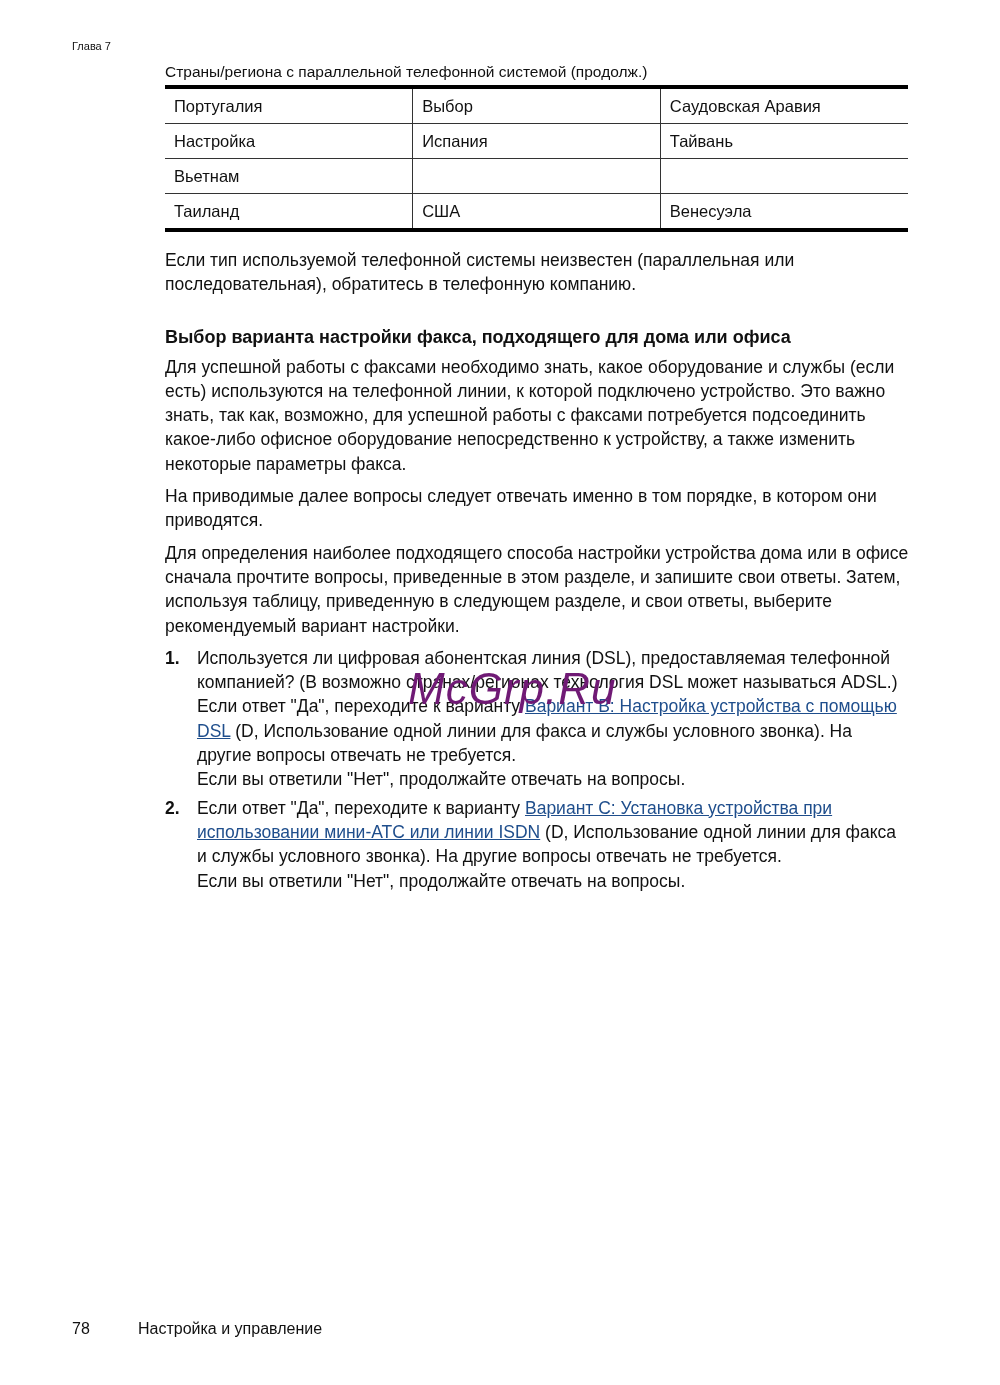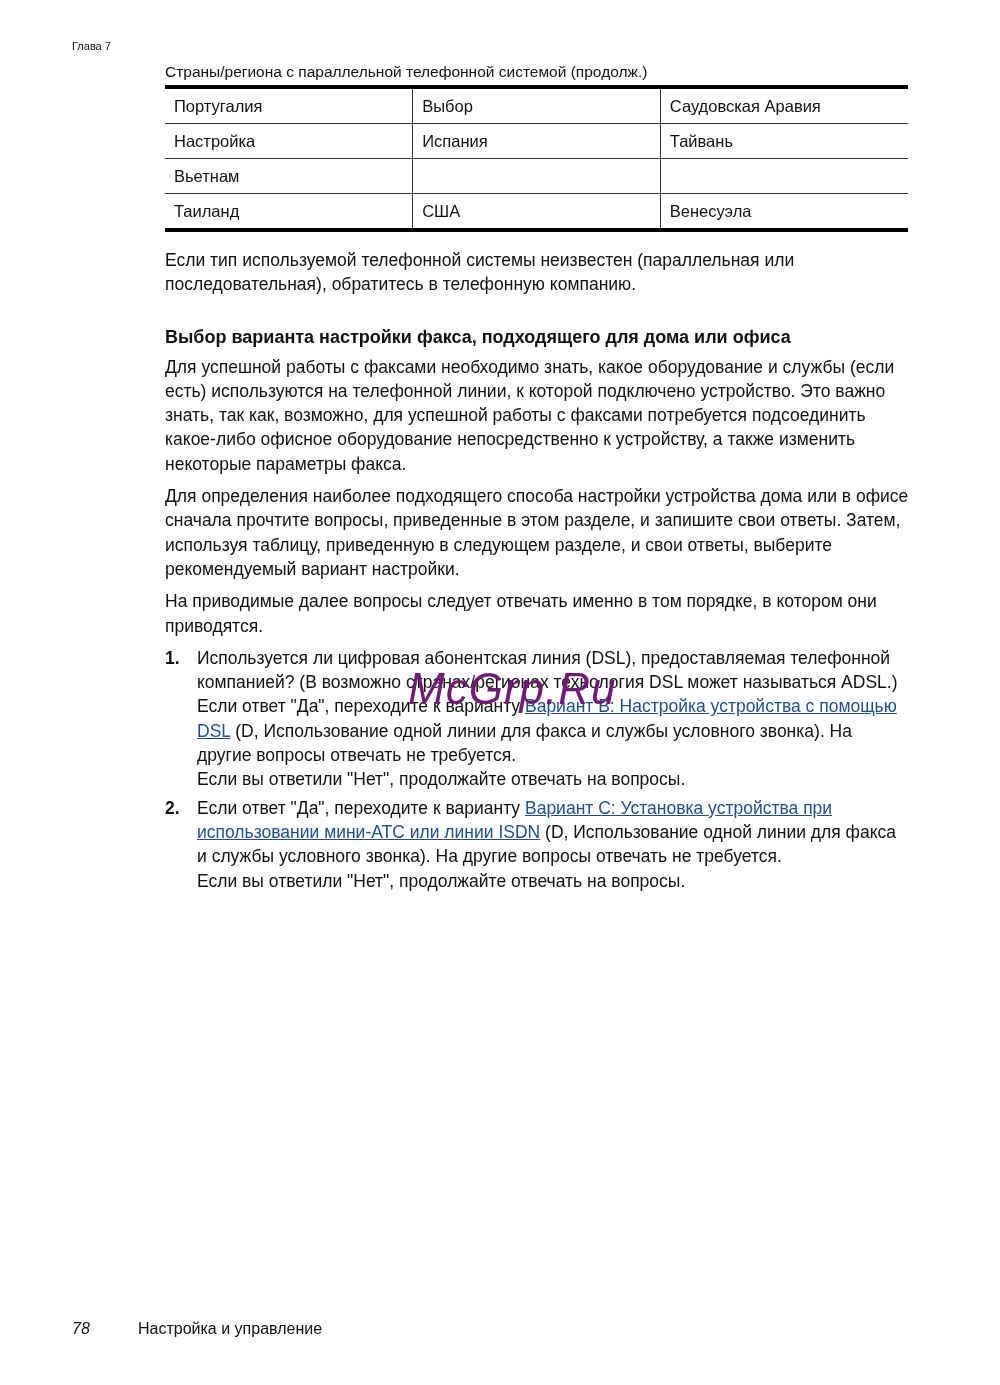--- a/index.html
+++ b/index.html
@@ -18,21 +18,21 @@
   .content p.after-table { margin-bottom: 28px; }
   .content h3 { font-size: 18px; font-weight: bold; margin: 0 0 6px 0; line-height: 24px; }
   ol.questions { list-style: none; margin: 4px 0 0 0; padding: 0; }
   ol.questions li { position: relative; padding-left: 32px; margin-bottom: 4px; }
   ol.questions li .num { position: absolute; left: 0; top: 0; font-weight: bold; }
   ol.questions li .line { display: block; }
   a.xref { color: #1f4e8c; text-decoration: underline; }
   .watermark { position: absolute; left: 408px; top: 664px; font-size: 44px; font-style: italic;
          color: #701a75; letter-spacing: 1px; font-family: "Liberation Sans", sans-serif; }
   .footer { position: absolute; left: 72px; top: 1320px; font-size: 16px; }
-  .footer .pg { display: inline-block; width: 66px; font-style: italic; }
+  .footer .pg { display: inline-block; width: 66px; }
 </style>
 </head>
 <body>
 
 <div class="chapter">Глава 7</div>
 
 <div class="table-caption">Страны/региона с параллельной телефонной системой (продолж.)</div>
 
 <table class="countries">
   <tbody>
@@ -56,22 +56,22 @@
       <td>США</td>
       <td>Венесуэла</td>
     </tr>
   </tbody>
 </table>
 
 <div class="content">
   <p class="after-table">Если тип используемой телефонной системы неизвестен (параллельная или последовательная), обратитесь в телефонную компанию.</p>
   <h3>Выбор варианта настройки факса, подходящего для дома или офиса</h3>
   <p>Для успешной работы с факсами необходимо знать, какое оборудование и службы (если есть) используются на телефонной линии, к которой подключено устройство. Это важно знать, так как, возможно, для успешной работы с факсами потребуется подсоединить какое-либо офисное оборудование непосредственно к устройству, а также изменить некоторые параметры факса.</p>
+  <p>На приводимые далее вопросы следует отвечать именно в том порядке, в котором они приводятся.</p>
   <p>Для определения наиболее подходящего способа настройки устройства дома или в офисе сначала прочтите вопросы, приведенные в этом разделе, и запишите свои ответы. Затем, используя таблицу, приведенную в следующем разделе, и свои ответы, выберите рекомендуемый вариант настройки.</p>
-  <p>На приводимые далее вопросы следует отвечать именно в том порядке, в котором они приводятся.</p>
 
   <ol class="questions">
     <li>
       <span class="num">1.</span>
       <span class="line">Используется ли цифровая абонентская линия (DSL), предоставляемая телефонной компанией? (В возможно странах/регионах технология DSL может называться ADSL.)</span>
       <span class="line"><span>Если ответ "Да", переходите к варианту </span><a class="xref" href="#">Вариант B: Настройка устройства с помощью DSL</a><span> (D, Использование одной линии для факса и службы условного звонка). На другие вопросы отвечать не требуется.</span></span>
       <span class="line">Если вы ответили "Нет", продолжайте отвечать на вопросы.</span>
     </li>
     <li>
       <span class="num">2.</span>

